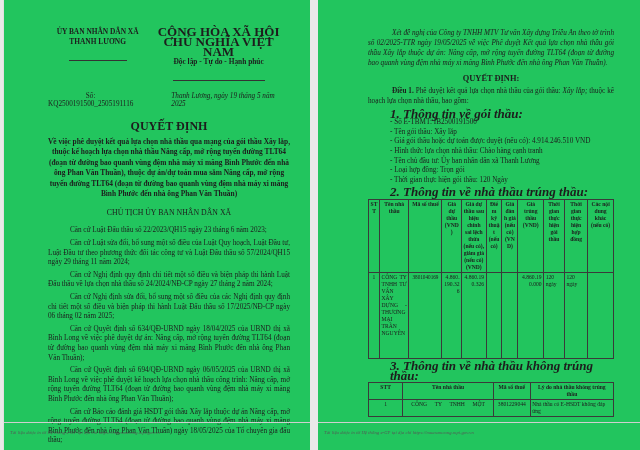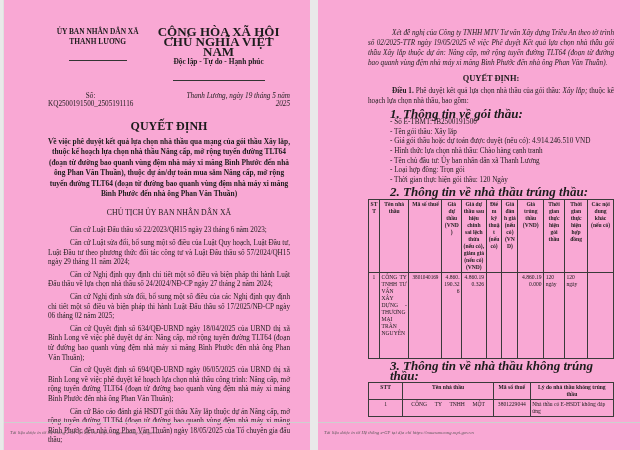--- a/index.html
+++ b/index.html
@@ -1,33 +1,33 @@
 <!DOCTYPE html>
 <html><head>
 <meta charset="utf-8">
 <style>
   * { margin:0; padding:0; box-sizing:border-box; }
   html,body { width:640px; height:450px; overflow:hidden; }
   body { background:#e9e9e9; font-family:"Liberation Serif","DejaVu Serif",serif; color:#1d1d1d; }
   .canvas { position:relative; width:640px; height:450px; }
-  .page { position:absolute; top:0; bottom:0; background:#f9a8d4; }
+  .page { position:absolute; top:0; bottom:0; background:#22c55e; }
   .page-1 { left:3px; width:307px; border-left:1px solid #e0e0e0; padding:27px 20px 0 44px; }
   .page-2 { left:318px; width:322px; padding:28px 26px 0 50px; }
 
   
   .hdr { display:flex; width:100%; }
   .hdr-left { width:41%; text-align:center; }
   .hdr-right { width:59%; text-align:center; }
   .hdr b { font-size:7.4px; line-height:10px; display:block; }
   .hdr .nat1 { font-size:13px; }
   .hrule { display:inline-block; border-bottom:0.8px solid #333; margin-top:1px; }
   .hrule.w1 { width:58px; } .hrule.w2 { width:92px; }
   .hdr2 { display:flex; width:100%; margin-top:7px; }
   .doc-no { width:41%; text-align:center; font-size:7.2px; }
-  .place-date { width:59%; text-align:right; font-size:7.2px; font-style:italic;margin-left:38px; }
+  .place-date { width:59%; text-align:left; font-size:7.2px; font-style:italic;margin-left:38px; }
   .title { text-align:center; font-weight:bold; font-size:12px; margin-top:11px; }
   .subtitle { text-align:center; font-weight:bold; font-size:7.4px; line-height:10.4px; margin-top:3px; }
   .authority { text-align:center; font-weight:normal; font-size:7.8px; margin-top:9px; }
   .recitals { margin-top:9px; }
   .recital { font-size:7.2px; line-height:9.6px; text-align:justify; text-indent:22px; margin-bottom:3px; }
 
   
   .para { font-size:7.2px; line-height:10px; text-align:justify; text-indent:24px; }
   .italic { font-style:italic; }
   .dec-heading { text-align:center; font-weight:bold; font-size:8.4px; margin-top:6px; }

